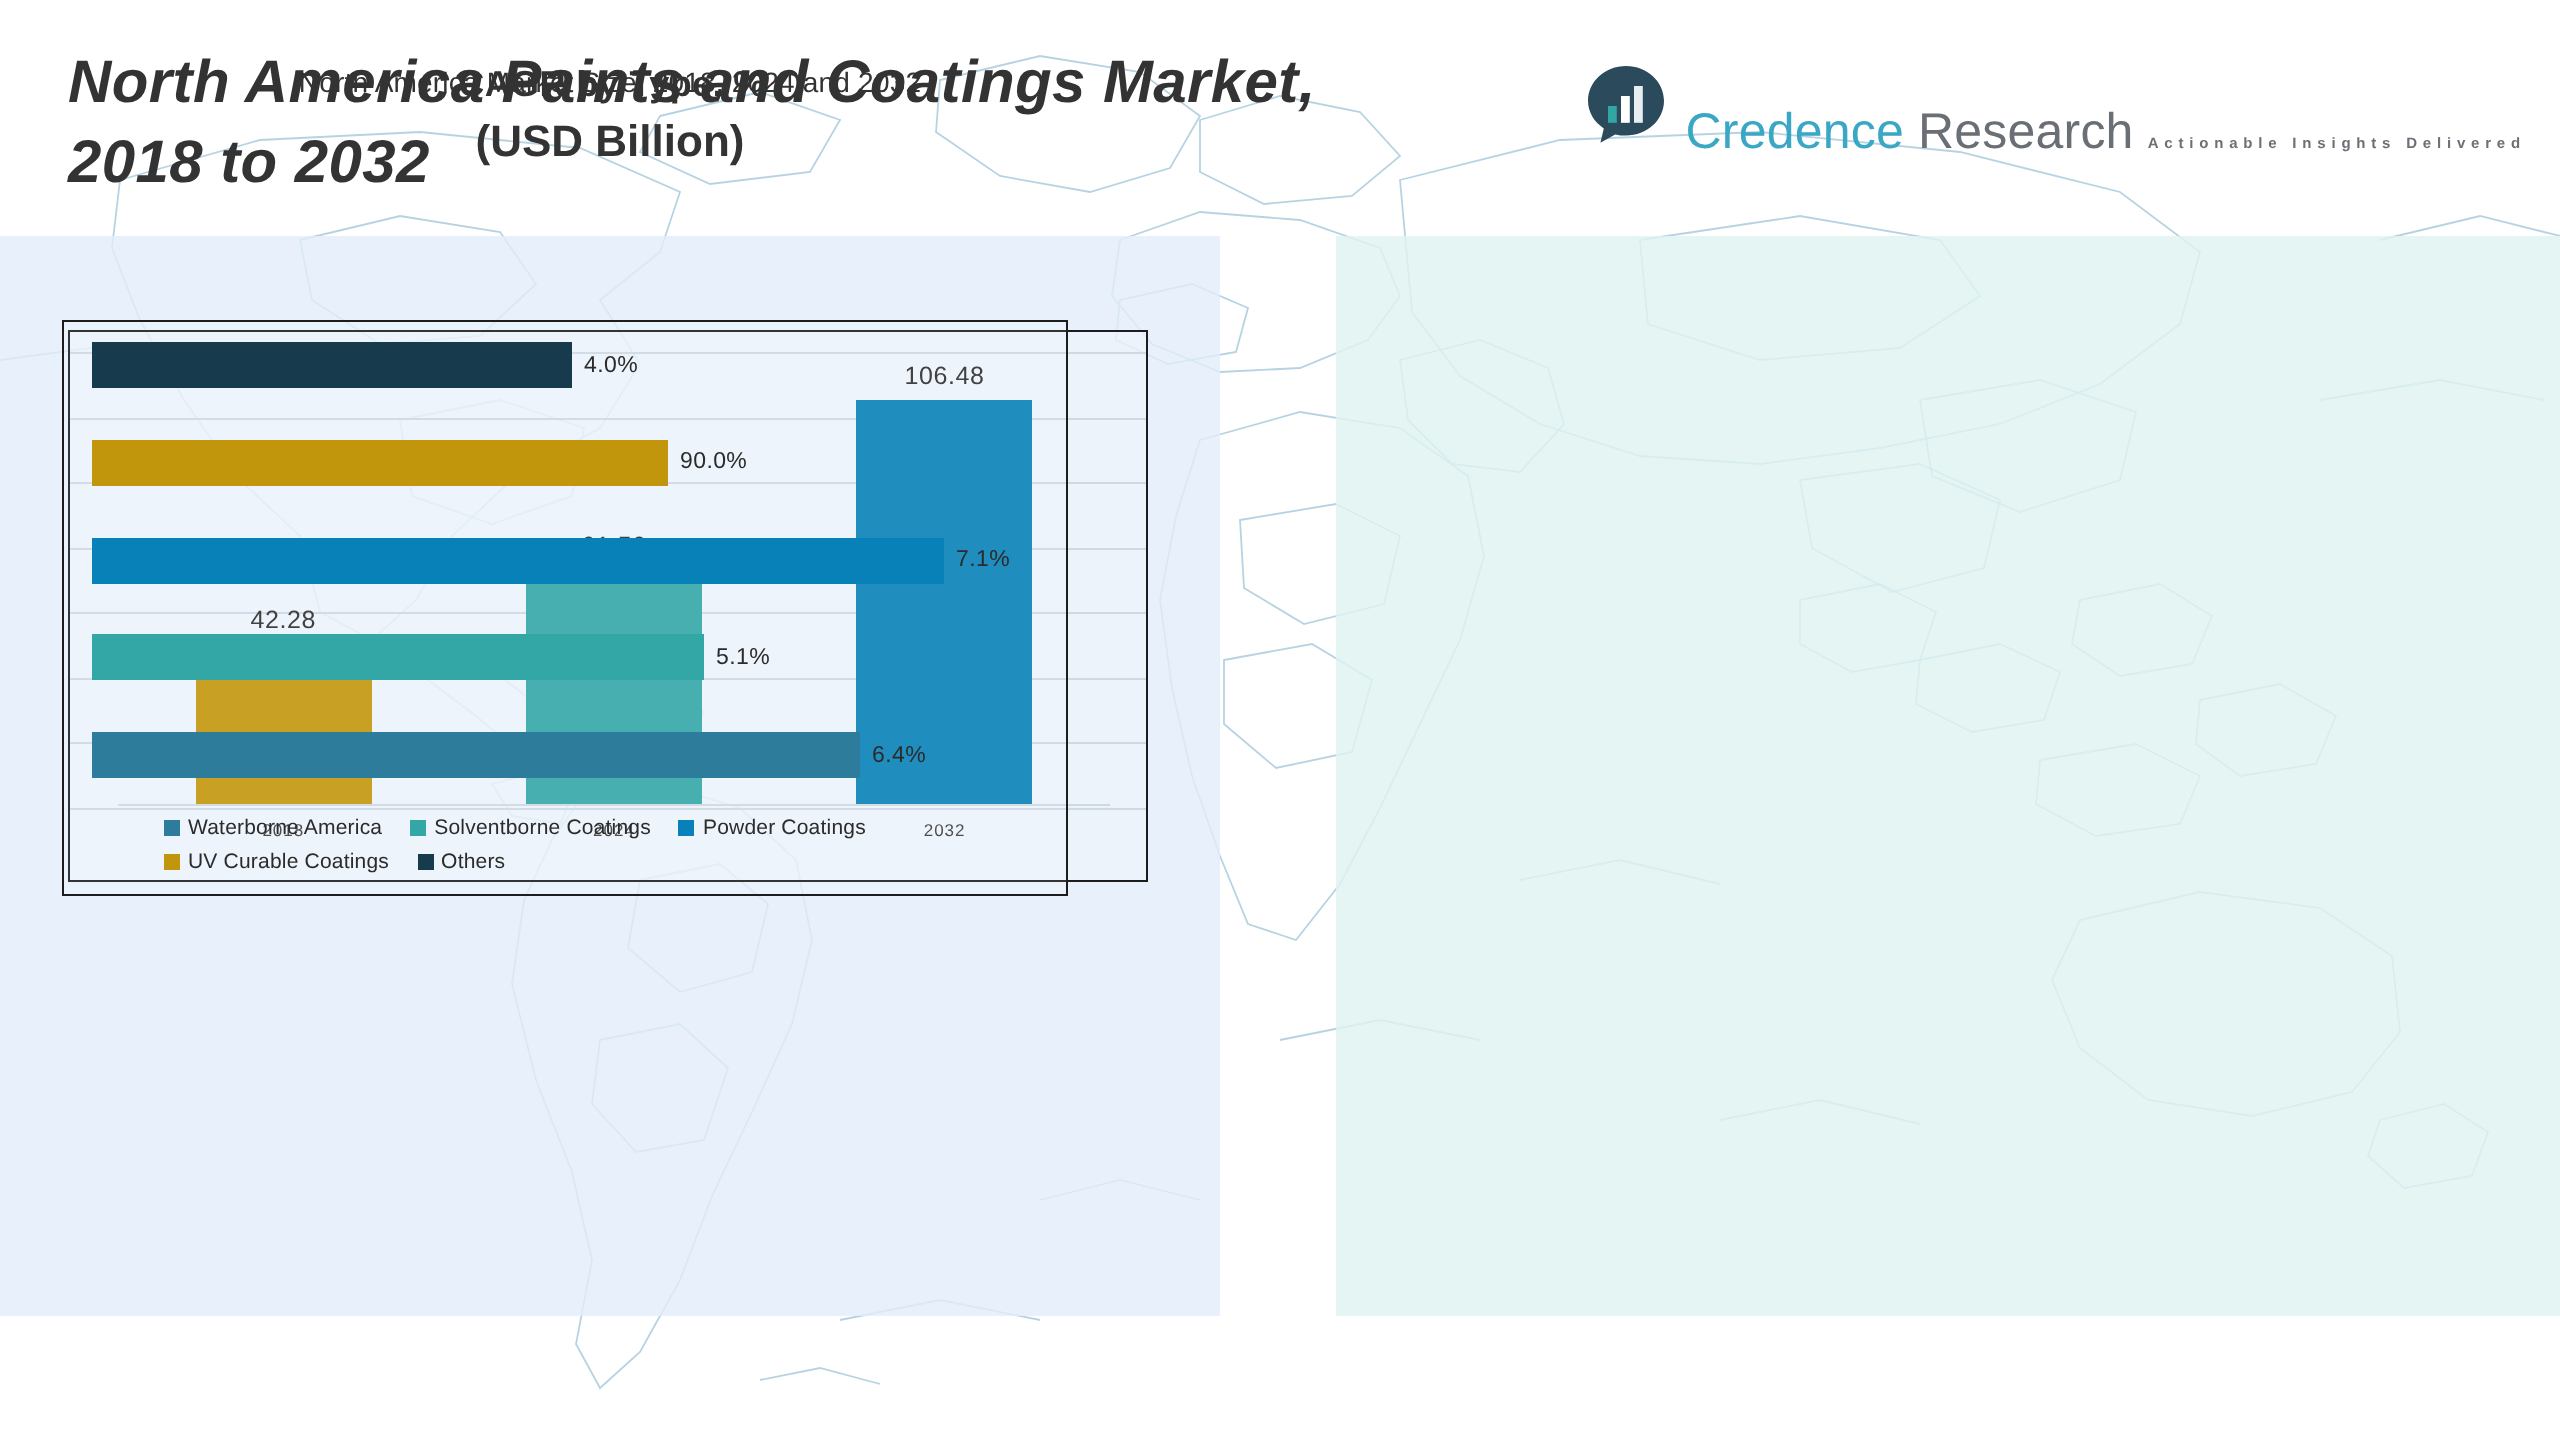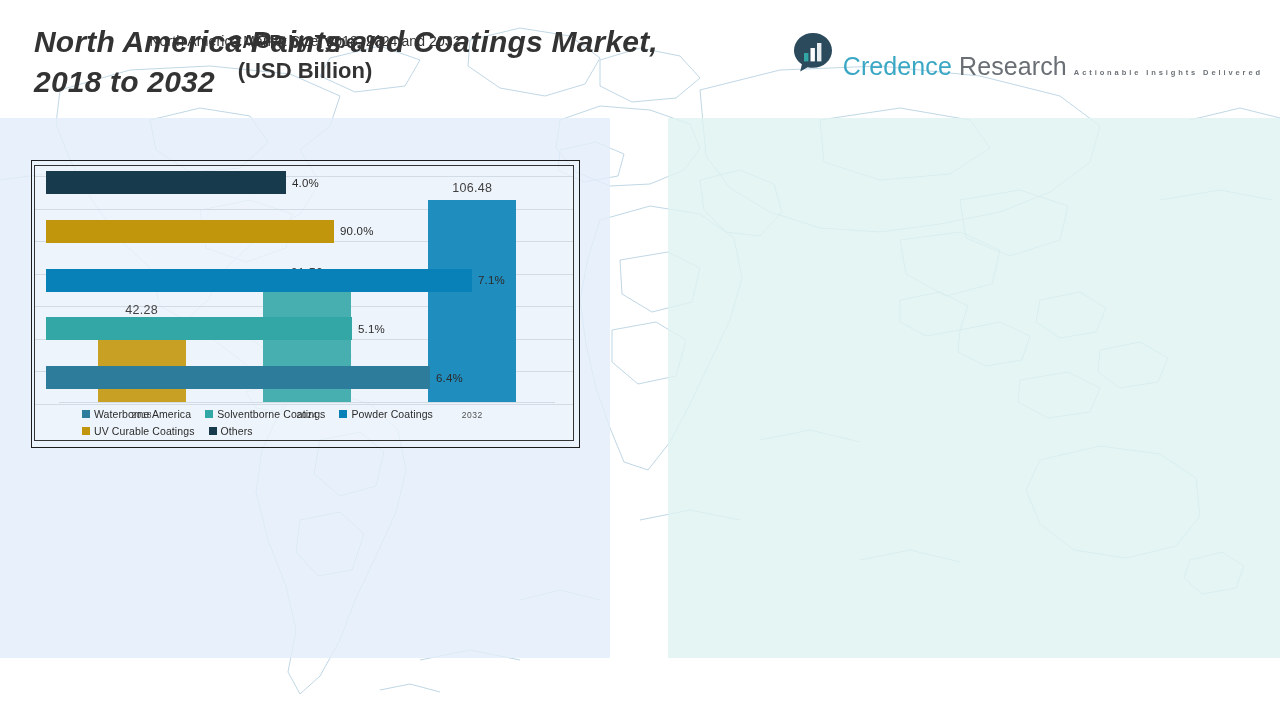--- a/index.html
+++ b/index.html
@@ -187,21 +187,21 @@
     text-align: center;
     font-size: 8.5px;
     color: #3a3a3a;
     letter-spacing: .5px;
   }
 
   
   .chart-box-right {
     position: absolute;
     left: 31px; top: 160px;
-    width: 549px; height: 288px;
+    width: 503px; height: 288px;
     border: 1.6px solid #1d1d1d;
     box-sizing: border-box;
     background: rgba(255,255,255,0.10);
     padding-left: 20px;
   }
   .plot-rows {
     position: absolute;
     left: 14px; top: 10px;
     right: 8px;
     bottom: 58px;

